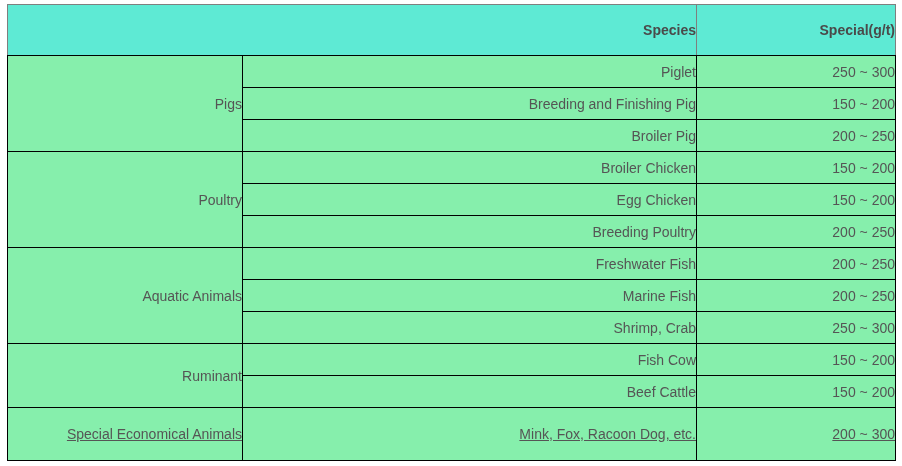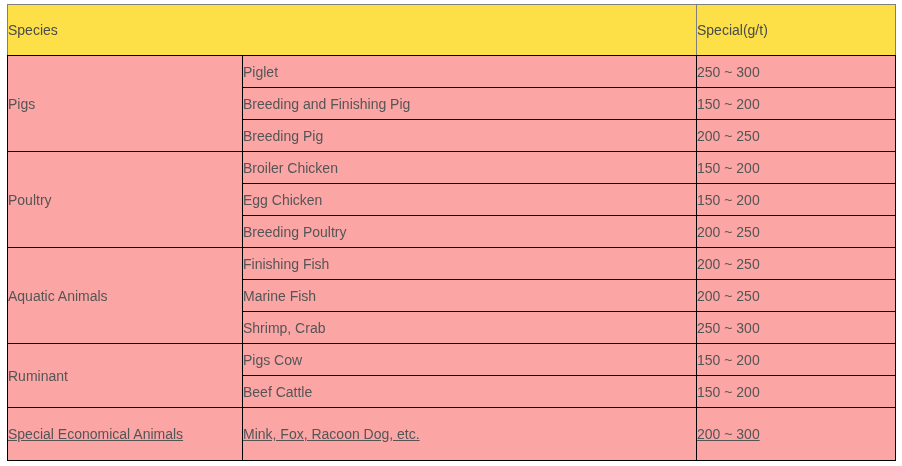--- a/index.html
+++ b/index.html
@@ -16,40 +16,40 @@
   table.dosage-table {
     border-collapse: collapse;
     table-layout: fixed;
     width: 888px;
   }
   col.c1 { width: 235px; }
   col.c2 { width: 454px; }
   col.c3 { width: 199px; }
   th {
     font-size: 14px;
-    font-weight: normal;
+    font-weight: bold;
     color: #4a4a4a;
-    text-align: left;
+    text-align: right;
     vertical-align: middle;
     height: 50px;
     padding: 0;
     border: 1px solid #7f7f7f;
     border-bottom-color: #000000;
-    background: #fde047;
+    background: #5eead4;
   }
   td {
     font-size: 14px;
     font-weight: normal;
     color: #555555;
-    text-align: left;
+    text-align: right;
     vertical-align: middle;
     height: 31px;
     padding: 0;
     border: 1px solid #000000;
-    background: #fca5a5;
+    background: #86efac;
   }
   tr.tall-row td { height: 52px; text-decoration: underline; }
 </style>
 </head>
 <body>
 
 <div class="table-wrap">
   <table class="dosage-table">
     <colgroup>
       <col class="c1">
@@ -67,55 +67,55 @@
       <tr>
         <td rowspan="3">Pigs</td>
         <td>Piglet</td>
         <td>250 ~ 300</td>
       </tr>
       <tr>
         <td>Breeding and Finishing Pig</td>
         <td>150 ~ 200</td>
       </tr>
       <tr>
-        <td>Breeding Pig</td>
+        <td>Broiler Pig</td>
         <td>200 ~ 250</td>
       </tr>
 
       <tr>
         <td rowspan="3">Poultry</td>
         <td>Broiler Chicken</td>
         <td>150 ~ 200</td>
       </tr>
       <tr>
         <td>Egg Chicken</td>
         <td>150 ~ 200</td>
       </tr>
       <tr>
         <td>Breeding Poultry</td>
         <td>200 ~ 250</td>
       </tr>
 
       <tr>
         <td rowspan="3">Aquatic Animals</td>
-        <td>Finishing Fish</td>
+        <td>Freshwater Fish</td>
         <td>200 ~ 250</td>
       </tr>
       <tr>
         <td>Marine Fish</td>
         <td>200 ~ 250</td>
       </tr>
       <tr>
         <td>Shrimp, Crab</td>
         <td>250 ~ 300</td>
       </tr>
 
       <tr>
         <td rowspan="2">Ruminant</td>
-        <td>Pigs Cow</td>
+        <td>Fish Cow</td>
         <td>150 ~ 200</td>
       </tr>
       <tr>
         <td>Beef Cattle</td>
         <td>150 ~ 200</td>
       </tr>
 
       <tr class="tall-row">
         <td>Special Economical Animals</td>
         <td>Mink, Fox, Racoon Dog, etc.</td>

